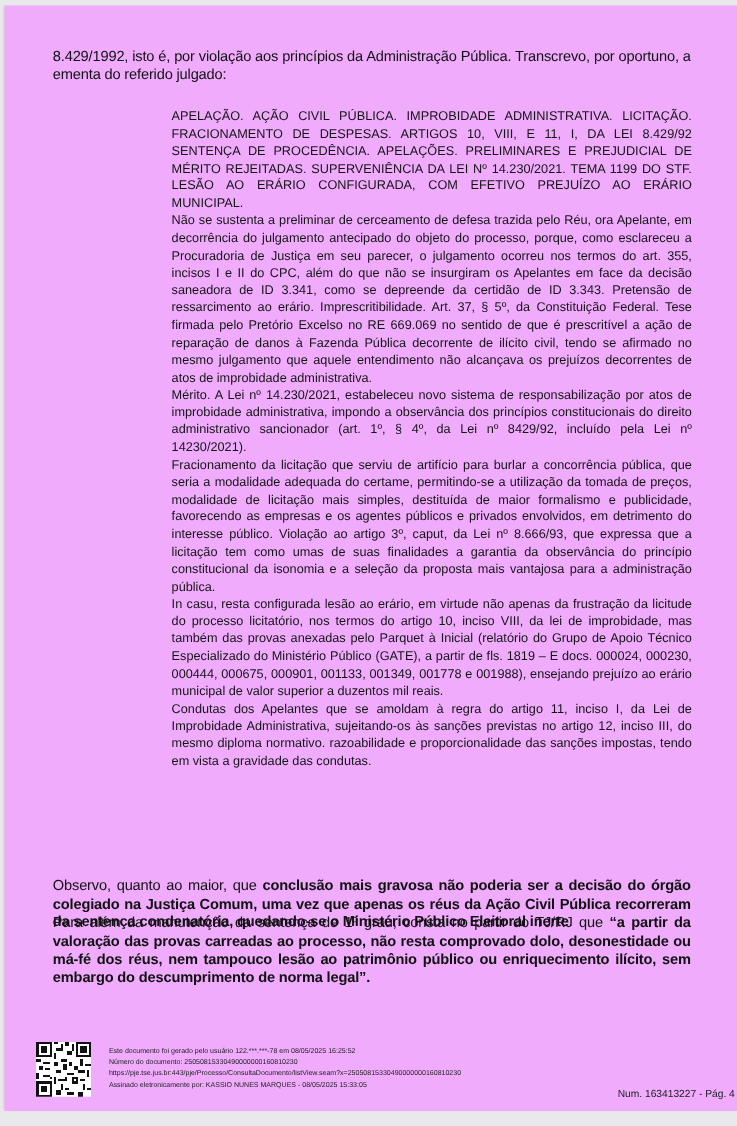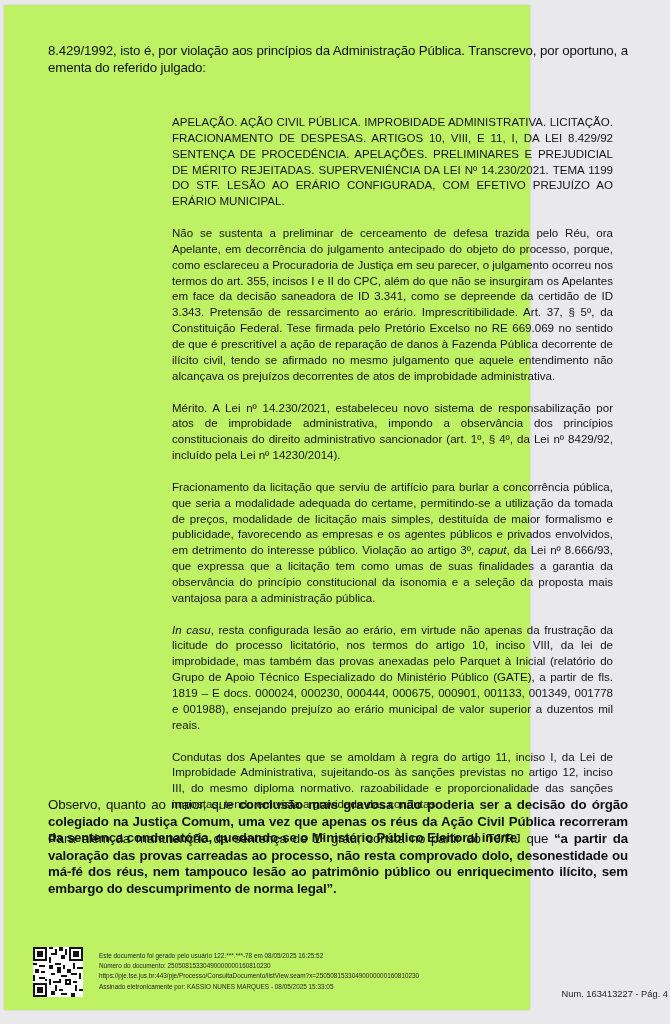--- a/index.html
+++ b/index.html
@@ -5,22 +5,22 @@
   html, body { margin: 0; padding: 0; }
   body {
     width: 670px; height: 1024px; overflow: hidden;
     background: #e9e9eb;
     font-family: "Liberation Sans", sans-serif;
     color: #111;
     position: relative;
   }
   .page {
     position: absolute;
-    left: 4px; top: 5px; width: 526px; height: 1005px;
-    background: #bef264;
+    left: 4px; top: 5px; width: 666px; height: 1005px;
+    background: #f0abfc;
     box-shadow: 0 0 2px rgba(0,0,0,0.15);
   }
   .body-text {
     position: absolute;
     left: 44px; width: 580px;
     font-size: 13.3px;
     line-height: 16.5px;
     text-align: justify;
     font-family: "Liberation Sans", sans-serif;
     letter-spacing: -0.15px;
@@ -29,23 +29,23 @@
   .quote {
     position: absolute;
     left: 152px; width: 473px;
     top: 94px;
     font-family: "Liberation Sans", sans-serif;
     font-size: 11.55px;
     line-height: 15.85px;
     text-align: justify;
     color: #141414;
   }
-  .quote p { margin: 16px; }
+  .quote p { margin: 0; }
   .quote .b { font-weight: normal; }
-  .quote .i { font-style: italic; }
+  .quote .i { }
   .p2 { top: 792px; }
   .p3 { top: 826px; }
   .body-text p { margin: 0; }
   .b { font-weight: bold; }
   .footer {
     position: absolute; left: 16px; top: 930px; width: 658px; height: 75px;
   }
   .qr {
     position: absolute; left: 12px; top: 12px; width: 52px; height: 50px;
   }
@@ -66,21 +66,21 @@
 
 <div class="page">
 
   <div class="body-text p1">
     <p>8.429/1992, isto é, por violação aos princípios da Administração Pública. Transcrevo, por oportuno, a ementa do referido julgado:</p>
   </div>
 
   <div class="quote">
     <p>APELAÇÃO. AÇÃO CIVIL PÚBLICA. IMPROBIDADE ADMINISTRATIVA. LICITAÇÃO. FRACIONAMENTO DE DESPESAS. ARTIGOS 10, VIII, E 11, I, DA LEI 8.429/92 SENTENÇA DE PROCEDÊNCIA. APELAÇÕES. PRELIMINARES E PREJUDICIAL DE MÉRITO REJEITADAS. SUPERVENIÊNCIA DA LEI Nº 14.230/2021. TEMA 1199 DO STF. LESÃO AO ERÁRIO CONFIGURADA, COM EFETIVO PREJUÍZO AO ERÁRIO MUNICIPAL.</p>
     <p>Não se sustenta a preliminar de cerceamento de defesa trazida pelo Réu, ora Apelante, em decorrência do julgamento antecipado do objeto do processo, porque, como esclareceu a Procuradoria de Justiça em seu parecer, o julgamento ocorreu nos termos do art. 355, incisos I e II do CPC, além do que não se insurgiram os Apelantes em face da decisão saneadora de ID 3.341, como se depreende da certidão de ID 3.343. Pretensão de ressarcimento ao erário. Imprescritibilidade. Art. 37, § 5º, da Constituição Federal. Tese firmada pelo Pretório Excelso no RE 669.069 no sentido de que é prescritível a ação de reparação de danos à Fazenda Pública decorrente de ilícito civil, tendo se afirmado no mesmo julgamento que aquele entendimento não alcançava os prejuízos decorrentes de atos de improbidade administrativa.</p>
-    <p>Mérito. A Lei nº 14.230/2021, estabeleceu novo sistema de responsabilização por atos de improbidade administrativa, impondo a observância dos princípios constitucionais do direito administrativo sancionador (art. 1º, § 4º, da Lei nº 8429/92, incluído pela Lei nº 14230/2014).</p>
+    <p>Mérito. A Lei nº 14.230/2021, estabeleceu novo sistema de responsabilização por atos de improbidade administrativa, impondo a observância dos princípios constitucionais do direito administrativo sancionador (art. 1º, § 4º, da Lei nº 8429/92, incluído pela Lei nº 14230/2021).</p>
     <p><span>Fracionamento da licitação que serviu de artifício para burlar a concorrência pública, que seria a modalidade adequada do certame, permitindo-se a utilização da tomada de preços, modalidade de licitação mais simples, destituída de maior formalismo e publicidade, favorecendo as empresas e os agentes públicos e privados envolvidos, em detrimento do interesse público. Violação ao artigo 3º, </span><span class="i">caput</span><span>, da Lei nº 8.666/93, que expressa que a licitação tem como umas de suas finalidades a garantia da observância do princípio constitucional da isonomia e a seleção da proposta mais vantajosa para a administração pública.</span></p>
     <p><span class="i">In casu</span><span>, resta configurada lesão ao erário, em virtude não apenas da frustração da licitude do processo licitatório, nos termos do artigo 10, inciso VIII, da lei de improbidade, mas também das provas anexadas pelo Parquet à Inicial (relatório do Grupo de Apoio Técnico Especializado do Ministério Público (GATE), a partir de fls. 1819 – E docs. 000024, 000230, 000444, 000675, 000901, 001133, 001349, 001778 e 001988), ensejando prejuízo ao erário municipal de valor superior a duzentos mil reais.</span></p>
     <p class="b">Condutas dos Apelantes que se amoldam à regra do artigo 11, inciso I, da Lei de Improbidade Administrativa, sujeitando-os às sanções previstas no artigo 12, inciso III, do mesmo diploma normativo. razoabilidade e proporcionalidade das sanções impostas, tendo em vista a gravidade das condutas.</p>
   </div>
 
   <div class="body-text p2">
     <p><span>Observo, quanto ao maior, que </span><span class="b">conclusão mais gravosa não poderia ser a decisão do órgão colegiado na Justiça Comum, uma vez que apenas os réus da Ação Civil Pública recorreram da sentença condenatória, quedando-se o Ministério Público Eleitoral inerte</span><span>.</span></p>
   </div>
 
   <div class="body-text p3">

